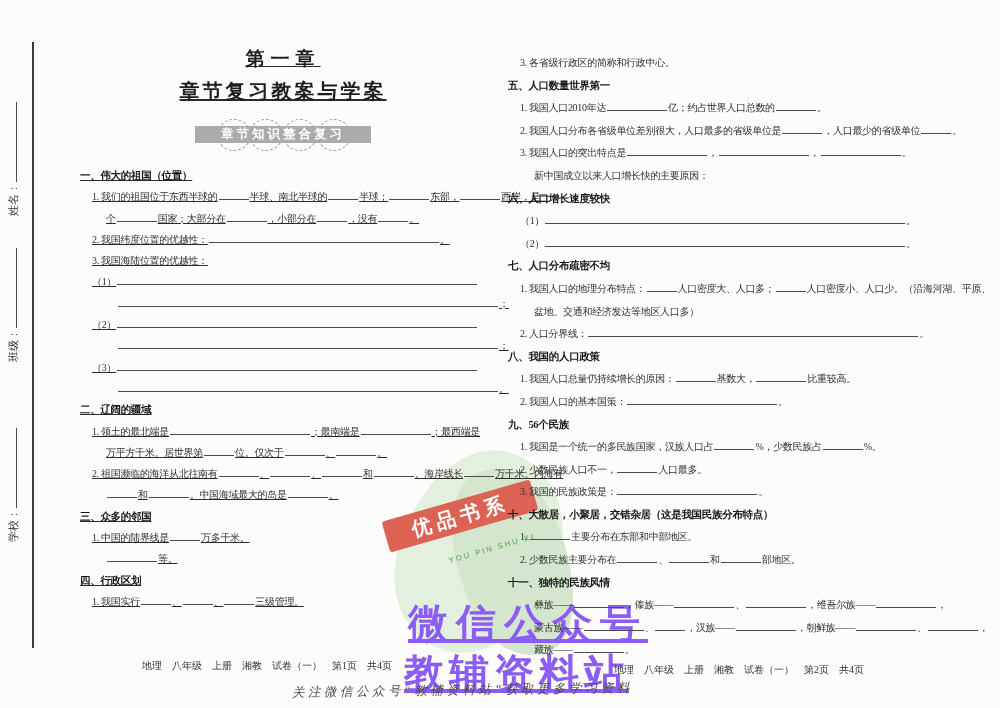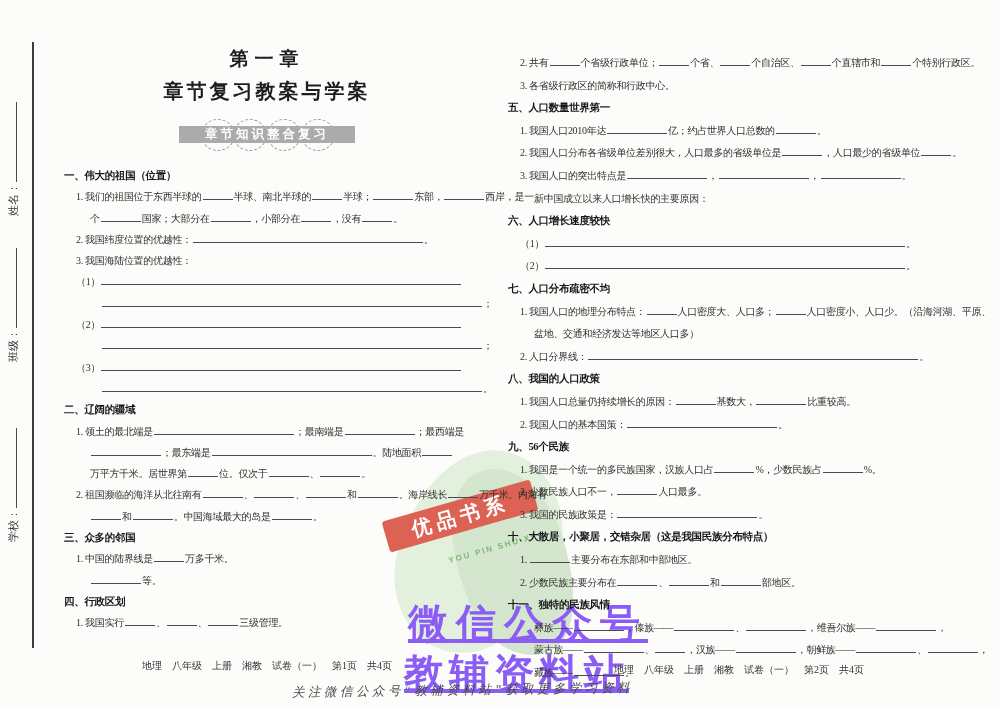--- a/index.html
+++ b/index.html
@@ -19,21 +19,21 @@
   .wmtext{position:absolute;color:#8b5cf6;font-weight:bold;font-family:"Liberation Sans",sans-serif;white-space:nowrap;text-decoration:underline;}
   .wmtext1{left:408px;top:596px;font-size:40px;letter-spacing:8px;}
   .wmtext2{left:404px;top:646px;font-size:40px;letter-spacing:5px;}
   
   .mlabel{position:absolute;left:6px;transform:rotate(-90deg);transform-origin:0 0;
           font-size:11px;color:#333;white-space:nowrap;z-index:2;}
   .m1{top:216px}.m2{top:362px}.m3{top:542px}
   .page-rule{position:absolute;left:32px;top:42px;width:2px;height:606px;background:#3c3c3c;z-index:2;}
   
   .page{position:absolute;top:40px;z-index:1;}
-  .page.left{left:36px;width:462px;}
+  .page.left{left:52px;width:462px;text-decoration:underline;}
   .page.right{left:508px;width:462px;top:36px;}
   .t1{text-align:center;font-size:19px;font-weight:bold;letter-spacing:6px;margin-top:6px;color:#1d1d1d;}
   .t2{text-align:center;font-size:20px;font-weight:bold;letter-spacing:3px;margin-top:6px;color:#1d1d1d;}
   
   .banner-wrap{position:relative;width:124px;height:30px;margin:14px auto 0;}
   .banner-wrap .c{position:absolute;top:0;width:32px;height:30px;border:1px dashed #9a9a9a;border-radius:50%;}
   .c1{left:-4px}.c2{left:28px}.c3{left:62px}.c4{left:96px}
   .banner-bar{position:absolute;left:-26px;right:-26px;top:7px;height:17px;background:#ababab;
           color:#fff;font-size:12.5px;font-weight:bold;letter-spacing:3px;text-align:center;line-height:17px;}
   
@@ -91,35 +91,33 @@
         <div class="line item">2. 我国纬度位置的优越性：<span class="blank" style="width:230px"></span>。</div>
         <div class="line item">3. 我国海陆位置的优越性：</div>
         <div class="line sub">（1）<span class="blank" style="width:360px"></span></div>
         <div class="line subcont"><span class="blank" style="width:380px"></span>；</div>
         <div class="line sub">（2）<span class="blank" style="width:360px"></span></div>
         <div class="line subcont"><span class="blank" style="width:380px"></span>；</div>
         <div class="line sub">（3）<span class="blank" style="width:360px"></span></div>
         <div class="line subcont"><span class="blank" style="width:380px"></span>。</div>
         <div class="line sec">二、辽阔的疆域</div>
         <div class="line item">1. 领土的最北端是<span class="blank" style="width:140px"></span>；最南端是<span class="blank" style="width:70px"></span>；最西端是</div>
-        <div class="line cont"><span class="blank" style="width:70px"></span>；最东端是<span class="blank" style="width:160px"></span>。陆地面积<span class="blank" style="width:30px"></span></div>
         <div class="line cont">万平方千米。居世界第<span class="blank" style="width:30px"></span>位。仅次于<span class="blank" style="width:40px"></span>、<span class="blank" style="width:40px"></span>。</div>
         <div class="line item">2. 祖国濒临的海洋从北往南有<span class="blank" style="width:40px"></span>、<span class="blank" style="width:40px"></span>、<span class="blank" style="width:40px"></span>和<span class="blank" style="width:40px"></span>。海岸线长<span class="blank" style="width:30px"></span>万千米。内海有</div>
         <div class="line cont"><span class="blank" style="width:30px"></span>和<span class="blank" style="width:40px"></span>。中国海域最大的岛是<span class="blank" style="width:40px"></span>。</div>
         <div class="line sec">三、众多的邻国</div>
         <div class="line item">1. 中国的陆界线是<span class="blank" style="width:30px"></span>万多千米。</div>
         <div class="line cont"><span class="blank" style="width:50px"></span>等。</div>
         <div class="line sec">四、行政区划</div>
         <div class="line item">1. 我国实行<span class="blank" style="width:30px"></span>、<span class="blank" style="width:30px"></span>、<span class="blank" style="width:30px"></span>三级管理。</div>
       </div>
   </div>
 
   <div class="page right">
     <div class="lines" id="lines-right">
-        <div class="line item">2. 共有<span class="blank" style="width:30px"></span>个省级行政单位；<span class="blank" style="width:30px"></span>个省、<span class="blank" style="width:30px"></span>个自治区、<span class="blank" style="width:30px"></span>个直辖市和<span class="blank" style="width:30px"></span>个特别行政区。</div>
         <div class="line item">3. 各省级行政区的简称和行政中心。</div>
         <div class="line sec">五、人口数量世界第一</div>
         <div class="line item">1. 我国人口2010年达<span class="blank" style="width:60px"></span>亿；约占世界人口总数的<span class="blank" style="width:40px"></span>。</div>
         <div class="line item">2. 我国人口分布各省级单位差别很大，人口最多的省级单位是<span class="blank" style="width:40px"></span>，人口最少的省级单位<span class="blank" style="width:30px"></span>。</div>
         <div class="line item">3. 我国人口的突出特点是<span class="blank" style="width:80px"></span>，<span class="blank" style="width:90px"></span>，<span class="blank" style="width:80px"></span>。</div>
         <div class="line cont">新中国成立以来人口增长快的主要原因：</div>
         <div class="line sec">六、人口增长速度较快</div>
         <div class="line sub">（1）<span class="blank" style="width:360px"></span>。</div>
         <div class="line sub">（2）<span class="blank" style="width:360px"></span>。</div>
         <div class="line sec">七、人口分布疏密不均</div>

